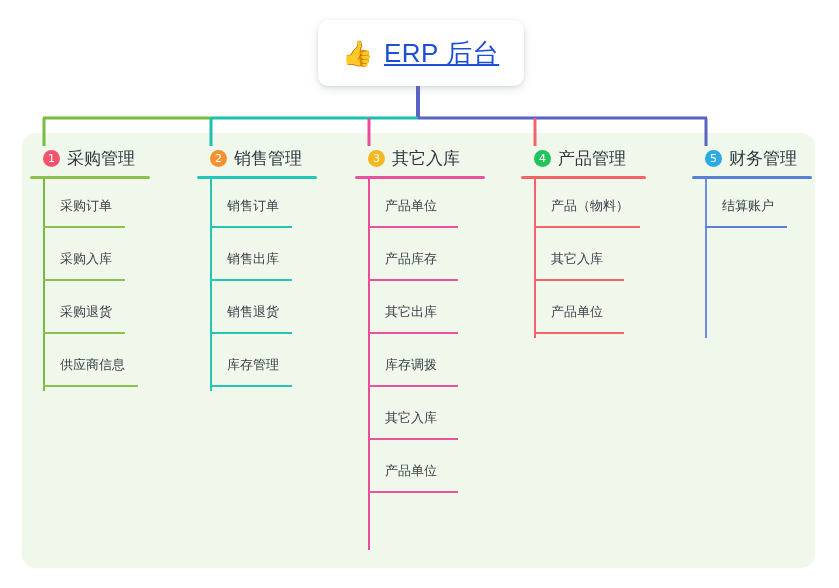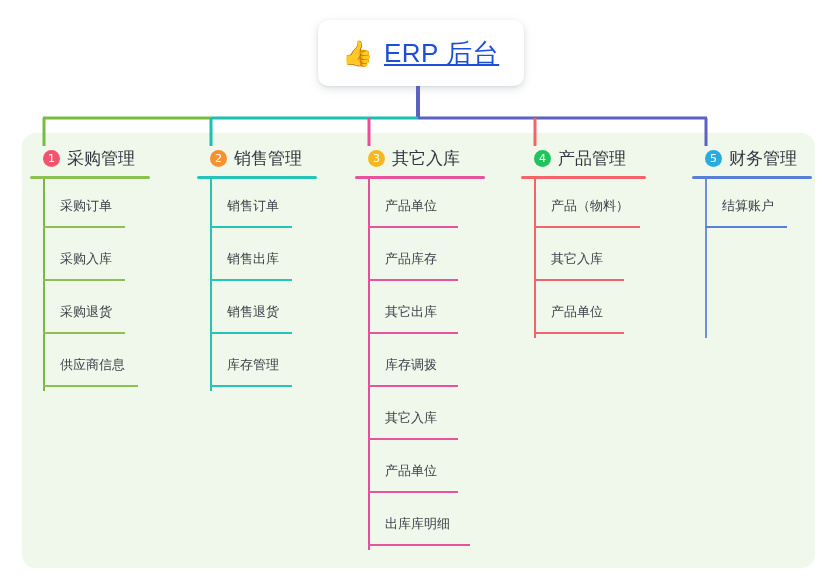--- a/index.html
+++ b/index.html
@@ -159,24 +159,20 @@
             <div class="item-rule" style="background: rgb(232, 83, 157); width: 90px;"></div>
           </div>
           <div class="item">
             <span class="item-label">其它入库</span>
             <div class="item-rule" style="background: rgb(232, 83, 157); width: 90px;"></div>
           </div>
           <div class="item">
             <span class="item-label">产品单位</span>
             <div class="item-rule" style="background: rgb(232, 83, 157); width: 90px;"></div>
           </div>
-          <div class="item">
-            <span class="item-label">出库库明细</span>
-            <div class="item-rule" style="background: rgb(232, 83, 157); width: 102px;"></div>
-          </div>
         </div>
       </div>
       <div class="col" style="left: 521px; width: 125px;">
         <div class="col-head">
           <span class="badge" style="background: rgb(33, 195, 91);">4</span>
           <span class="col-title">产品管理</span>
         </div>
         <div class="head-rule" style="background: rgb(242, 100, 106); width: 125px;"></div>
         <div class="items">
           <div class="spine" style="background: rgb(242, 100, 106); height: 159px;"></div>

